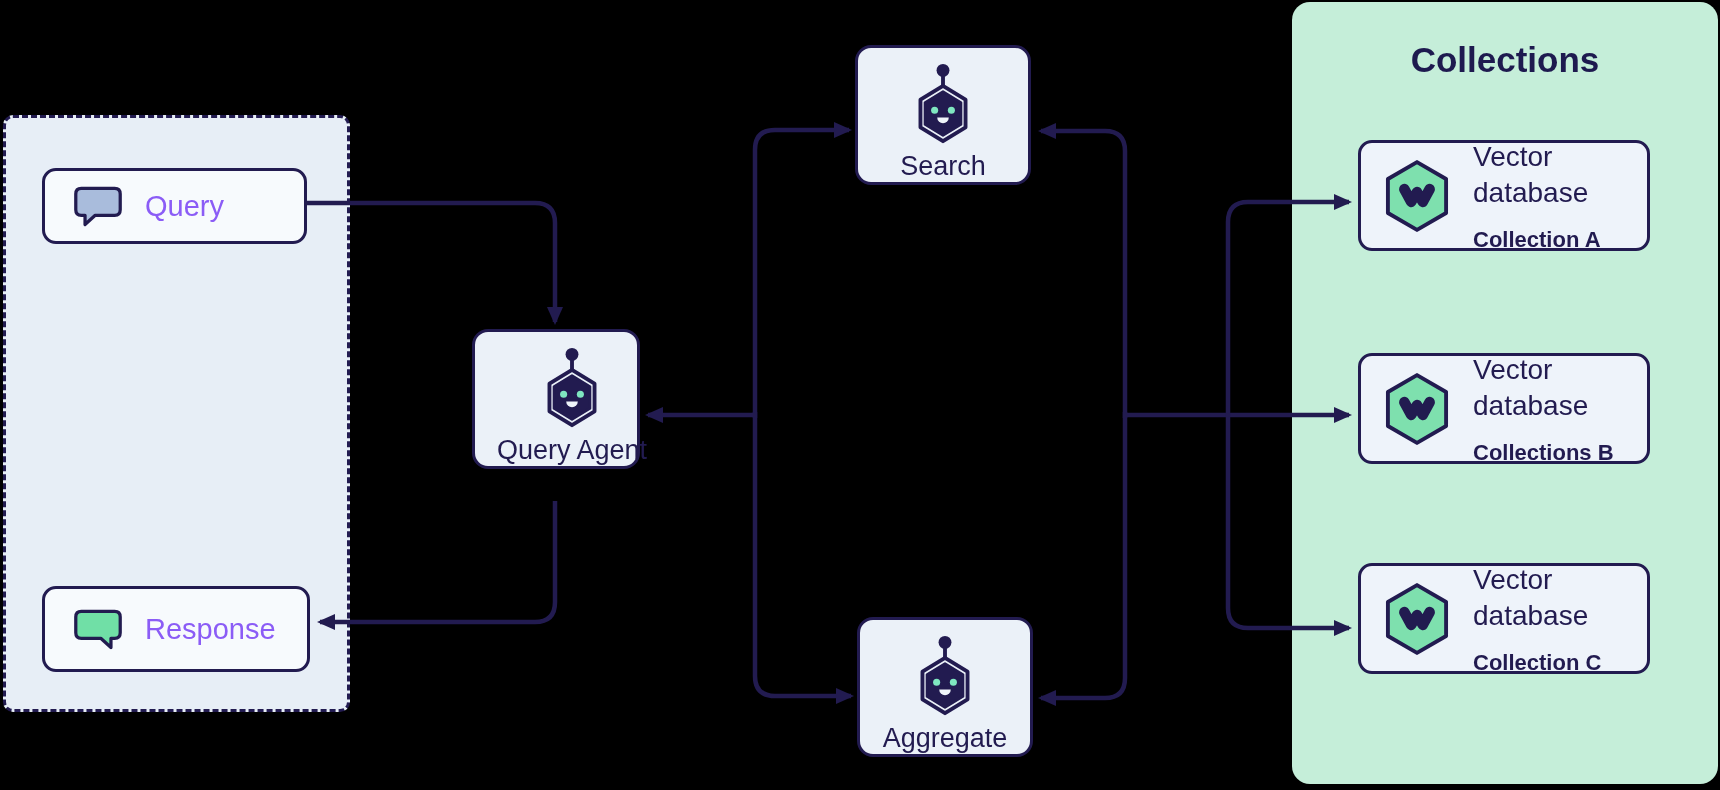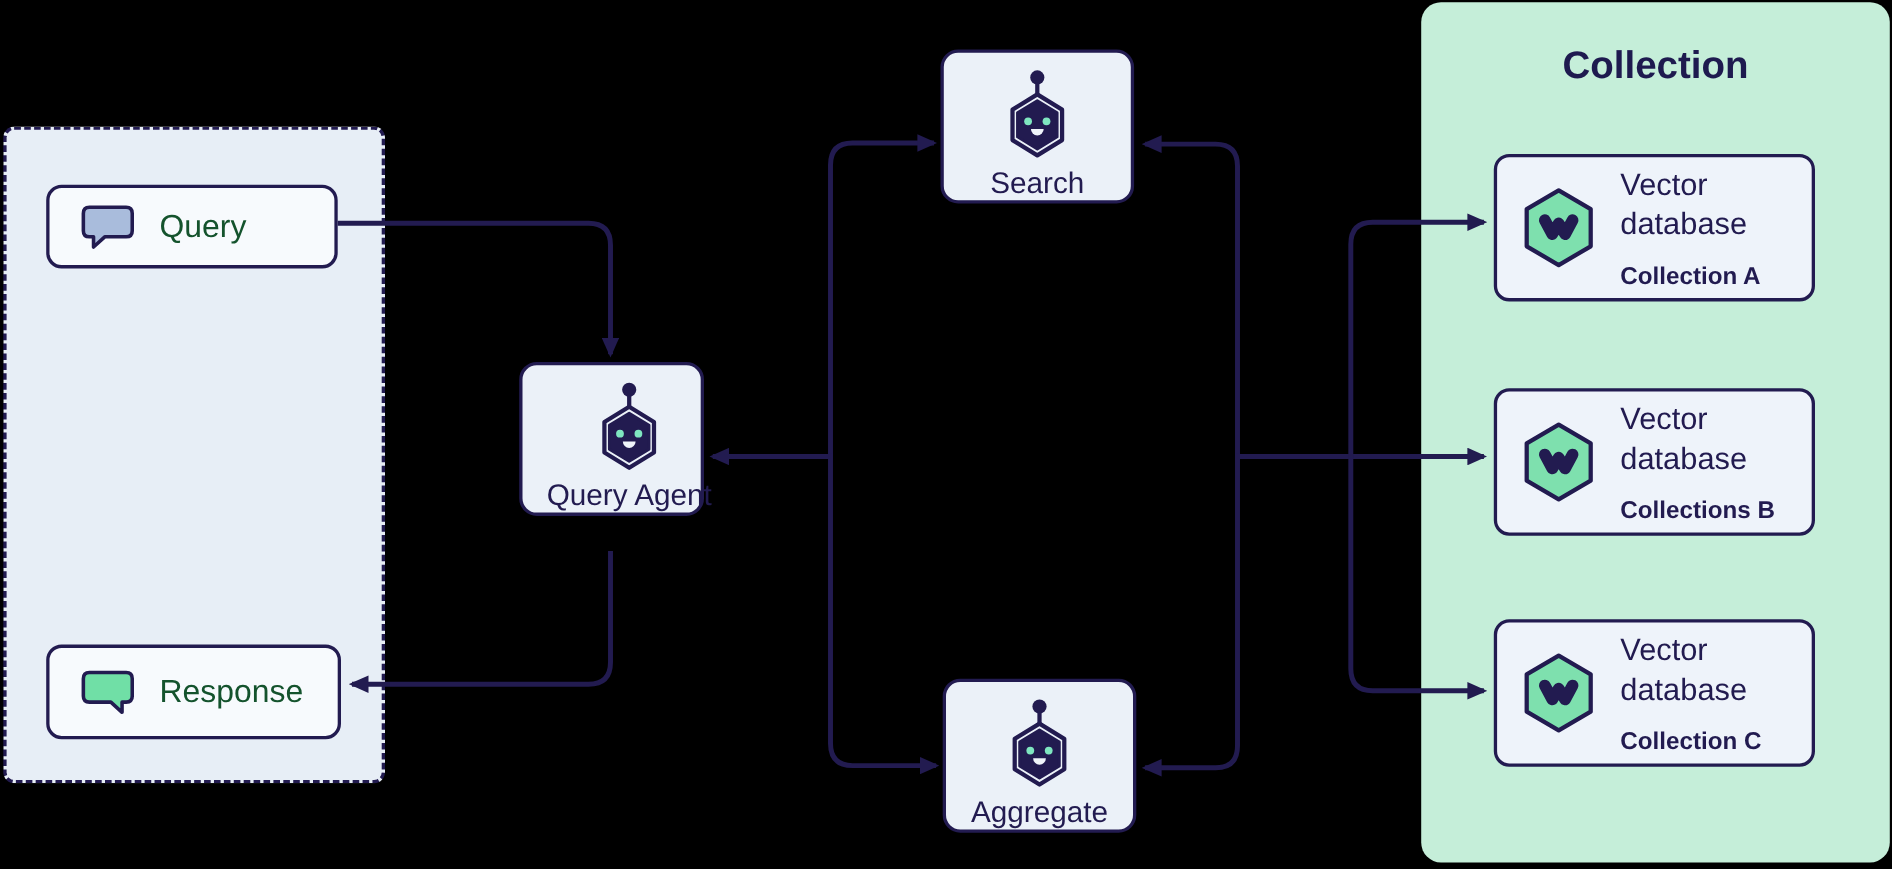--- a/index.html
+++ b/index.html
@@ -5,39 +5,39 @@
   html,body{margin:0;padding:0;background:#000;}
   body{width:1720px;height:790px;position:relative;overflow:hidden;
        font-family:"Liberation Sans","DejaVu Sans",sans-serif;color:#221b50;}
   .abs{position:absolute;box-sizing:border-box;}
 
   
   .client-panel{left:3px;top:115px;width:347px;height:597px;background:#e7eef6;
                 border:3px dashed #221b50;border-radius:10px;}
   .chat-card{left:42px;height:76px;background:#f7fafd;border:3px solid #221b50;
              border-radius:14px;display:flex;align-items:center;padding-left:28px;gap:22px;}
-  .chat-card .label{font-size:29px;font-weight:500;color:#14532d;white-space:nowrap;}
+  .chat-card .label{font-size:29px;font-weight:500;color:#8b5cf6;white-space:nowrap;}
   .query-card{top:168px;width:265px;}
   .response-card{top:586px;width:268px;height:86px;}
 
   
   .agent-box{width:176px;height:140px;background:#ebf1f8;border:3px solid #221b50;
              border-radius:16px;display:flex;flex-direction:column;align-items:center;}
   .agent-box .robot{margin-top:14px;}
   .agent-box .label{font-size:27px;font-weight:500;margin-top:4px;white-space:nowrap;}
   .search-box{left:855px;top:45px;}
   .query-agent-box{left:472px;top:329px;width:168px;padding-left:32px;}
   .aggregate-box{left:857px;top:617px;}
 
   
   .collections-panel{left:1292px;top:2px;width:426px;height:782px;background:#c5eed9;
                      border-radius:18px;}
   .collections-title{position:absolute;top:38px;left:0;width:100%;text-align:center;
                      font-size:35px;font-weight:700;color:#1e1a4f;}
-  .db-card{left:1358px;width:292px;height:134px;background:#eef3fa;border:3px solid #221b50;
+  .db-card{left:1358px;width:292px;height:111px;background:#eef3fa;border:3px solid #221b50;
            border-radius:14px;display:flex;align-items:center;padding-left:24px;gap:24px;}
   .db-card .txt{display:flex;flex-direction:column;}
   .db-card .name{font-size:28px;line-height:36px;width:150px;color:#221b50;}
   .db-card .sub{font-size:22px;font-weight:600;margin-top:16px;color:#221b50;}
   .db-a{top:140px;} .db-b{top:353px;} .db-c{top:563px;}
 
   #connectors{position:absolute;left:0;top:0;pointer-events:none;}
 </style>
 </head>
 <body>
@@ -91,21 +91,21 @@
     <polygon points="60,37 95,58.5 95,101.5 60,123 25,101.5 25,58.5" fill="none" stroke="#221b50" stroke-width="6" stroke-linejoin="round"></polygon>
     <polygon points="60,46 88,63 88,97 60,114 32,97 32,63" fill="#221b50" stroke="#221b50" stroke-width="4" stroke-linejoin="round"></polygon>
     <circle cx="47" cy="75" r="5.5" fill="#7fe6c0"></circle>
     <circle cx="73" cy="75" r="5.5" fill="#7fe6c0"></circle>
     <path d="M51 86 A9 9 0 0 0 69 86 Z" fill="#eff4fa"></path>
   </svg>
   <span class="label">Aggregate</span>
 </div>
 
 <div class="abs collections-panel">
-  <div class="collections-title">Collection</div>
+  <div class="collections-title">Collections</div>
 </div>
 
 <div class="abs db-card db-a">
   <svg width="64" height="74" viewBox="0 0 66 76">
     <polygon points="33,3 63,20.5 63,55.5 33,73 3,55.5 3,20.5" fill="#7ee0ae" stroke="#221b50" stroke-width="4" stroke-linejoin="round"></polygon>
     <path d="M20 31 L27 44 L33 34 L39 44 L46 31" fill="none" stroke="#221b50" stroke-width="11" stroke-linecap="round" stroke-linejoin="round"></path>
   </svg>
   <div class="txt">
     <span class="name">Vector database</span>
     <span class="sub">Collection A</span>

